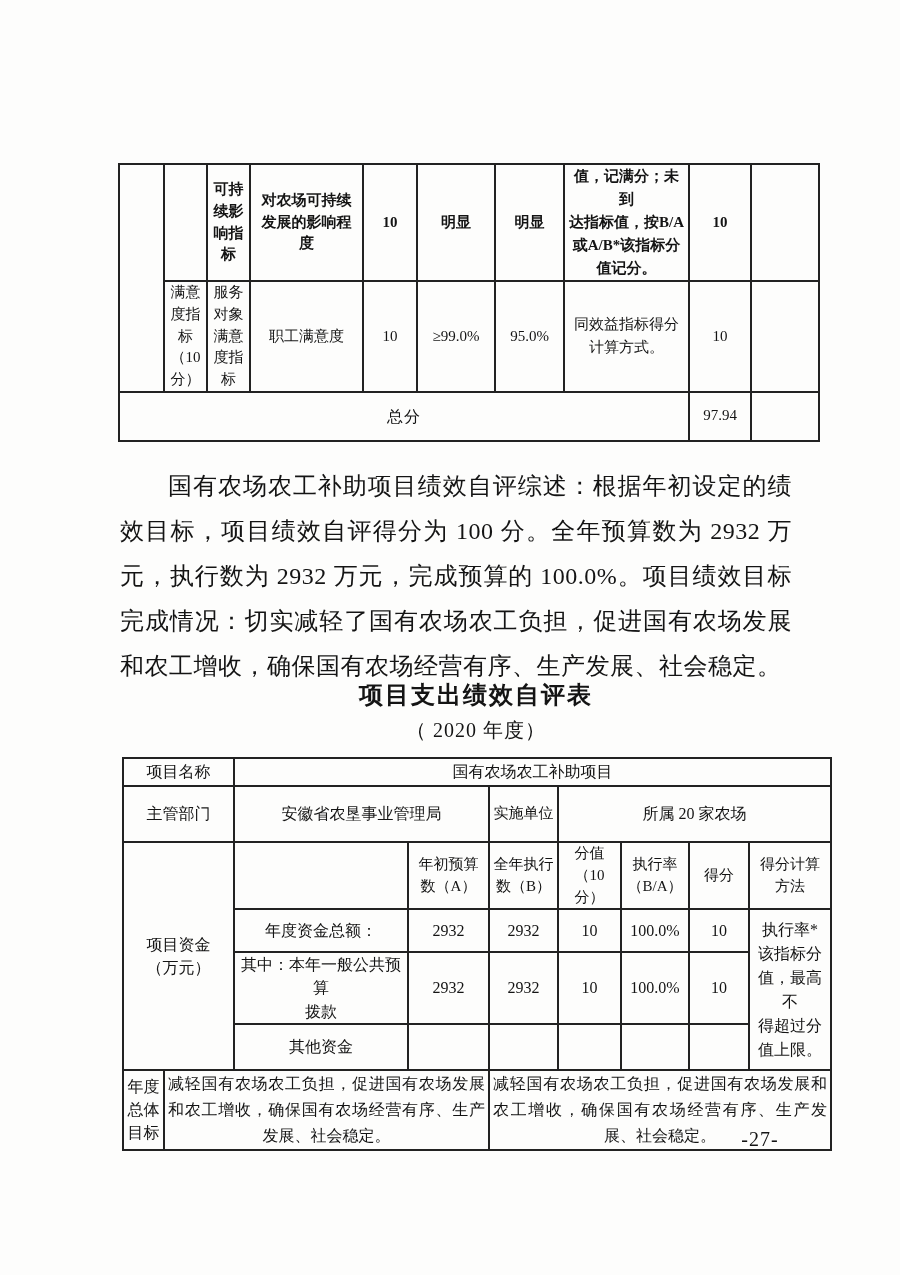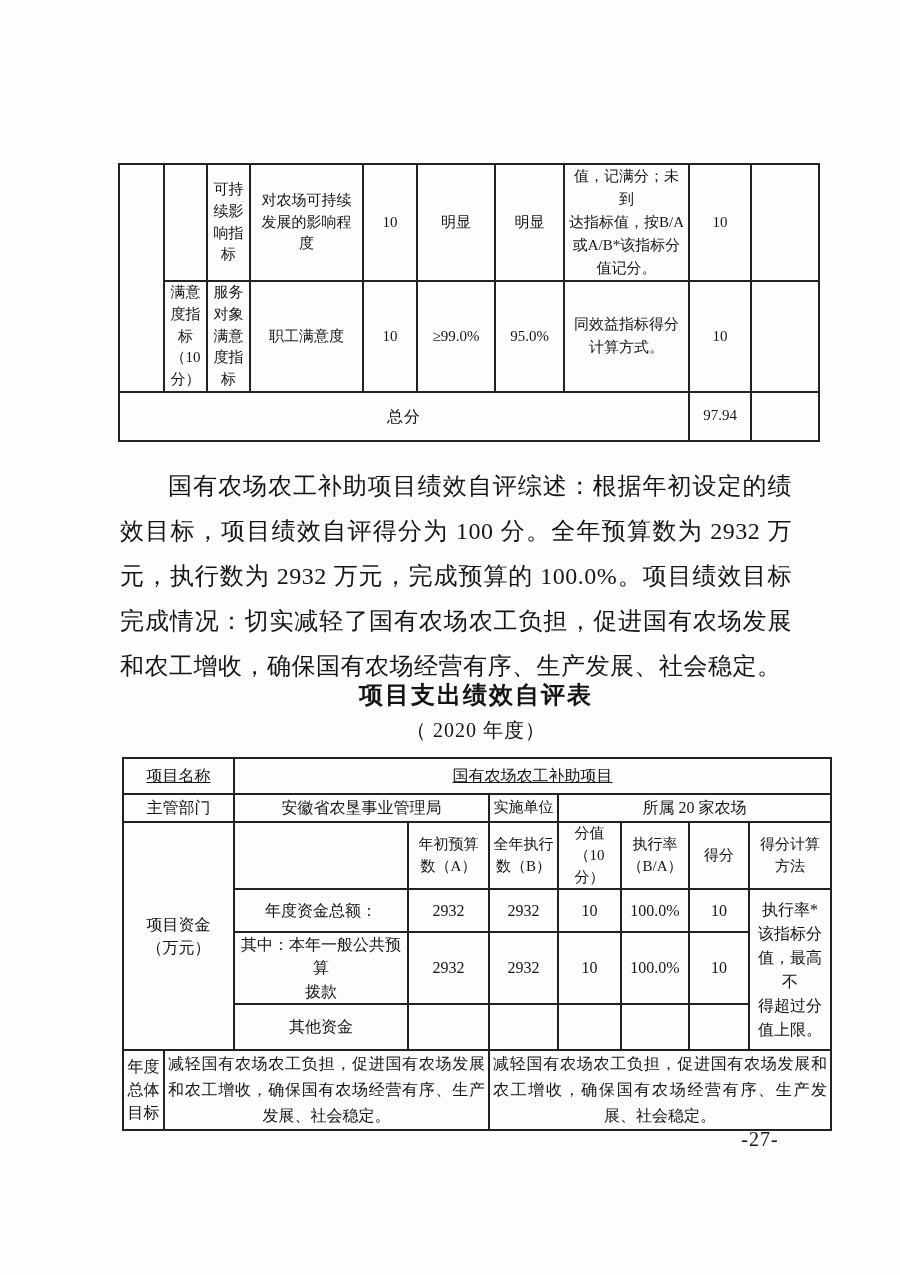--- a/index.html
+++ b/index.html
@@ -22,21 +22,21 @@
     border: 2px solid #222;
     text-align: center;
     vertical-align: middle;
     padding: 0 2px;
     font-size: 15px;
     line-height: 1.45;
     overflow: hidden;
   }
   
   .t1 { left: 118px; top: 163px; width: 700px; }
-  .t1 .r1 { height: 94px; }
+  .t1 .r1 { height: 94px; font-weight: bold; }
   .t1 .r2 { height: 109px; }
   .t1 .r3 { height: 49px; }
   .pre { white-space: pre-line; }
   .note-cell { line-height: 23px; margin-top: 21px; }
   .total-label { font-size: 16px; letter-spacing: 1px; }
   
   .summary {
     position: absolute;
     left: 120px; top: 464px; width: 672px;
     font-size: 24px; line-height: 45px;
@@ -54,22 +54,22 @@
   }
   .form-subtitle {
     position: absolute;
     left: 120px; top: 717px; width: 712px;
     text-align: center;
     font-size: 20px; letter-spacing: 1px;
   }
   
   .t2 { left: 122px; top: 757px; width: 708px; }
   .t2 td { font-size: 16px; }
-  .t2 .r1 { height: 36px; text-decoration: underline; }
-  .t2 .r2 { height: 28px; }
+  .t2 .r1 { height: 28px; }
+  .t2 .r2 { height: 56px; }
   .t2 .r3 { height: 49px; }
   .t2 .r4 { height: 43px; }
   .t2 .r5 { height: 47px; }
   .t2 .r6 { height: 46px; }
   .t2 .r7 { height: 80px; }
   .t2 .hdr { font-size: 15px; padding: 0 1px; }
   .goal-text {
     font-size: 15px; line-height: 26px;
     text-align: justify; text-align-last: center;
     padding: 0 3px;

